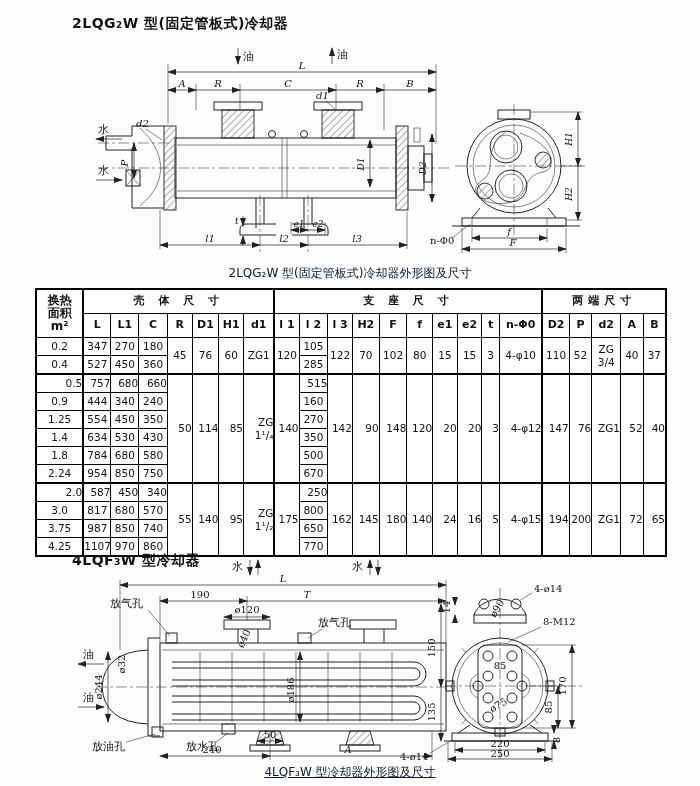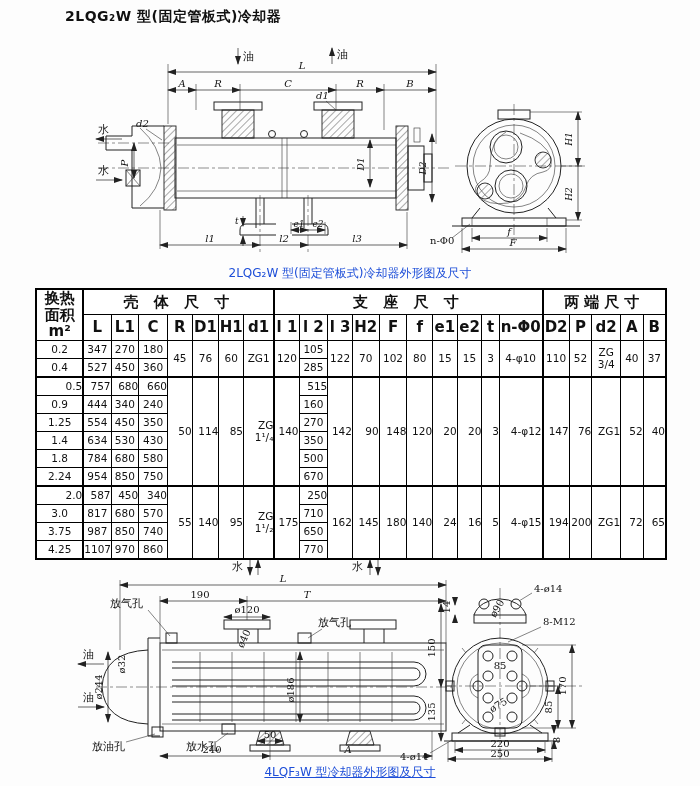--- a/index.html
+++ b/index.html
@@ -1,31 +1,31 @@
 <!DOCTYPE html>
 <html><head>
 <meta charset="utf-8">
 <style>
   html,body{margin:0;padding:0;background:#fff;}
   .page{position:relative;width:700px;height:786px;background:#fdfdfd;color:#111;
         font-family:"DejaVu Sans",sans-serif;overflow:hidden;}
-  .sec-title{position:absolute;left:65px;font-size:14px;font-weight:bold;letter-spacing:.5px;margin:0;}
+  .sec-title{position:absolute;left:65px;font-size:14px;font-weight:bold;letter-spacing:.5px;margin:7px;}
   #title1{top:8px;} #title2{top:545px;}
-  .caption{position:absolute;width:700px;text-align:center;font-size:12px;color:#1d4ed8;}
+  .caption{position:absolute;width:700px;text-align:center;font-size:12px;color:#0f172a;}
   #caption1{top:265px;} #caption2{top:764px;text-decoration:underline;}
 
   
   #spec-table{position:absolute;top:288px;left:35px;border-collapse:collapse;table-layout:fixed;
               width:632px;background:#fff;}
   #spec-table th,#spec-table td{border:1px solid #000;text-align:center;vertical-align:middle;
               padding:0;font-size:10.5px;line-height:1.15;white-space:pre-line;overflow:hidden;}
   #spec-table{border:2px solid #000;}
-  #spec-table th{font-weight:bold;font-size:15px;height:23px;}
+  #spec-table th{font-weight:bold;font-size:11px;height:23px;}
   #spec-table th.grp{letter-spacing:5px;}
-  #spec-table th.area{font-size:15px;line-height:1.1;}
+  #spec-table th.area{font-size:12px;line-height:1.1;}
   #spec-table td{height:17px;}
   #spec-table .sep{border-left:2px solid #000;}
   #spec-table .sep-r{border-right:2px solid #000;}
   #spec-table tr.gtop td{border-top:2px solid #000;text-align:right;}
 
   
   svg{position:absolute;left:0;}
   #drawing1{top:44px;} #drawing2{top:556px;}
   .ln{stroke:#222;stroke-width:1;fill:none;}
   .tn{stroke:#333;stroke-width:.6;fill:none;}
@@ -371,39 +371,40 @@
           <td rowspan="4">200</td>
           <td rowspan="4">ZG1</td>
           <td rowspan="4">72</td>
           <td rowspan="4">65</td>
         </tr>
         <tr>
           <td class="sep-r">3.0</td>
           <td>817</td>
           <td>680</td>
           <td>570</td>
-          <td>710</td>
+          <td>800</td>
         </tr>
         <tr>
           <td class="sep-r">3.75</td>
           <td>987</td>
           <td>850</td>
           <td>740</td>
           <td>650</td>
         </tr>
         <tr>
           <td class="sep-r">4.25</td>
           <td>1107</td>
           <td>970</td>
           <td>860</td>
           <td>770</td>
         </tr>
       </tbody>
     </table>
 
+  <h2 class="sec-title" id="title2">4LQF₃W 型冷却器</h2>
 
   <svg id="drawing2" width="700" height="206" viewBox="0 556 700 206">
 
     <text class="c" x="232" y="570">水</text>
     <line class="dm" x1="250" y1="560" x2="250" y2="575" marker-end="url(#ah)"></line>
     <line class="dm" x1="258" y1="575" x2="258" y2="560" marker-end="url(#ah)"></line>
     <text class="c" x="352" y="570">水</text>
     <line class="dm" x1="370" y1="575" x2="370" y2="560" marker-end="url(#ah)"></line>
     <line class="dm" x1="378" y1="560" x2="378" y2="575" marker-end="url(#ah)"></line>
 

